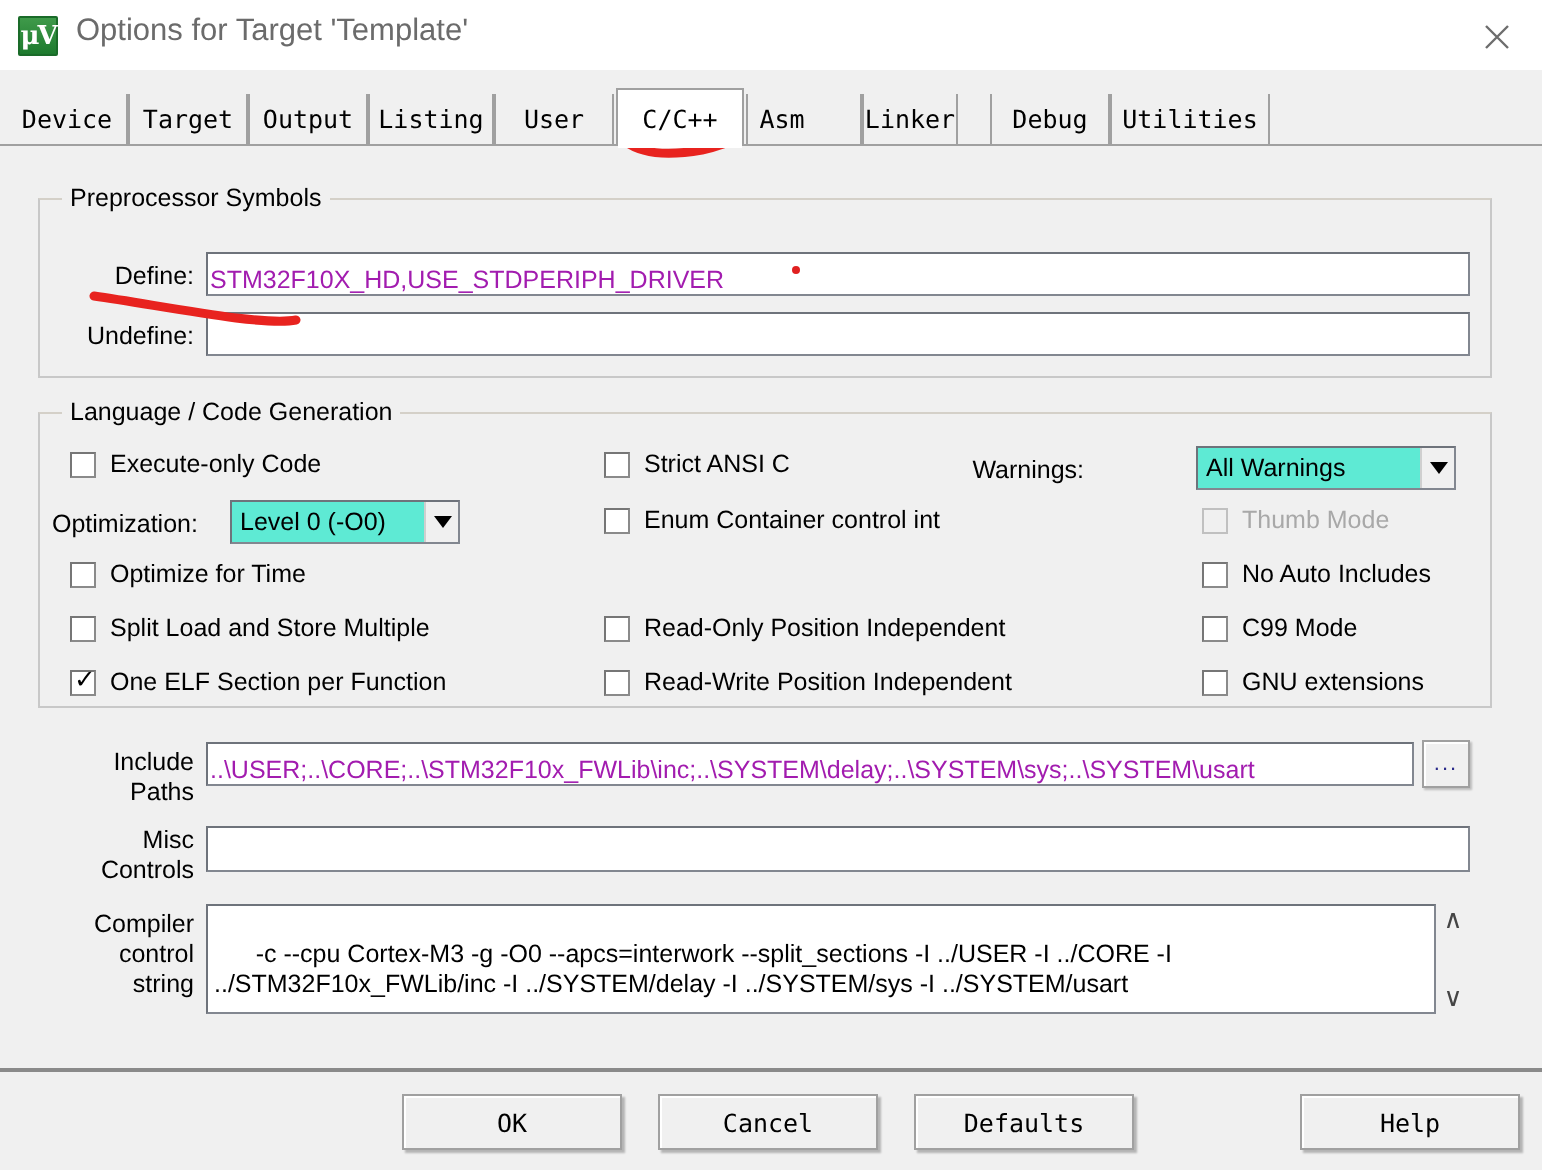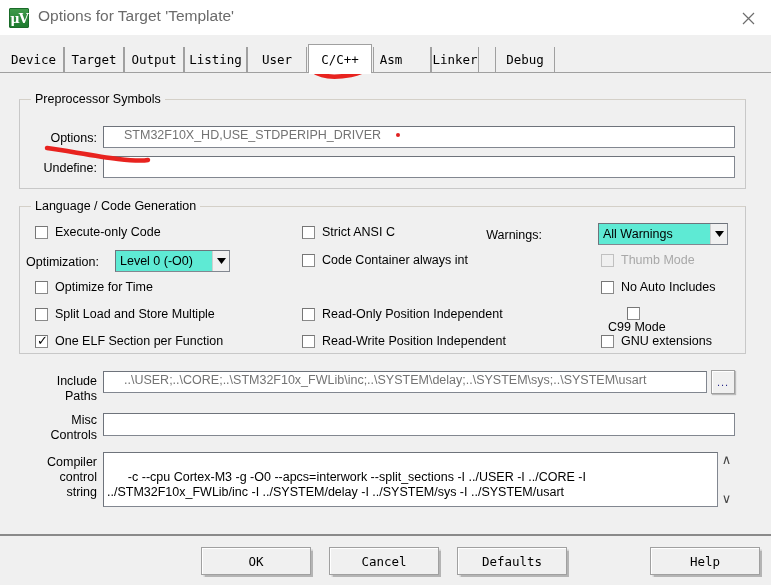--- a/index.html
+++ b/index.html
@@ -117,26 +117,26 @@
   .lbl.right { text-align: right; }
 
   
   .textfield {
     position: absolute;
     background: #ffffff;
     border: 1px solid #828790;
     border-top-color: #6e737b;
     border-left-color: #6e737b;
     font-size: 12.5px;
-    color: #737373;
-    padding: 1px 2px 0 20px;
+    color: #a21caf;
+    padding: 1px 2px 0 1px;
     overflow: hidden;
     white-space: nowrap;
     display: flex;
-    align-items: flex-start;
+    align-items: flex-end;
     font-family: "Liberation Sans", sans-serif;
   }
   .textarea {
     position: absolute;
     background: #ffffff;
     border: 1px solid #828790;
     border-top-color: #6e737b;
     border-left-color: #6e737b;
     font-size: 12.5px;
     color: #000000;
@@ -290,30 +290,33 @@
       </div>
     <div class="tab" style="left:373px;width:58px;">
         <span style="margin-right:22px;">Asm</span>
       </div>
     <div class="tab" style="left:431px;width:48px;">
         <span>Linker</span>
       </div>
     <div class="tab" style="left:495px;width:60px;">
         <span>Debug</span>
       </div>
+    <div class="tab" style="left:555px;width:80px;">
+        <span>Utilities</span>
+      </div>
   </div>
   <div id="tab-underline"></div>
   <div id="tab-active-mask" style="left:309px; width:62px;"></div>
 
   <div id="content">
 
     <div class="groupbox" style="left:19px; top:26px; width:727px; height:90px;"></div>
     <div class="group-title" style="left:31px; top:19px;">Preprocessor Symbols</div>
 
-    <div class="lbl right" style="left:22px; top:58px; width:75px;">Options:</div>
+    <div class="lbl right" style="left:22px; top:58px; width:75px;">Define:</div>
     <div class="textfield" style="left:103px; top:53px; width:632px; height:22px;">
       <span>STM32F10X_HD,USE_STDPERIPH_DRIVER</span>
       <span class="reddot" style="left:292px; top:6px;"></span>
     </div>
 
     <div class="lbl right" style="left:22px; top:88px; width:75px;">Undefine:</div>
     <div class="textfield" style="left:103px; top:83px; width:632px; height:22px;">
       <span></span>
     </div>
 
@@ -349,21 +352,21 @@
         </span>
       <span class="cb-label">One ELF Section per Function</span>
     </div>
 
     <div class="cb-row" style="left:302px; top:152px;">
       <span class="cb-box"></span>
       <span class="cb-label">Strict ANSI C</span>
     </div>
     <div class="cb-row" style="left:302px; top:180px;">
       <span class="cb-box"></span>
-      <span class="cb-label">Code Container always int</span>
+      <span class="cb-label">Enum Container control int</span>
     </div>
     <div class="cb-row" style="left:302px; top:261px;">
       <span class="cb-box"></span>
       <span class="cb-label">Read-Write Position Independent</span>
     </div>
     <div class="cb-row" style="left:302px; top:234px;">
       <span class="cb-box"></span>
       <span class="cb-label">Read-Only Position Independent</span>
     </div>
 
@@ -378,21 +381,21 @@
     </div>
 
     <div class="cb-row" style="left:601px; top:180px;">
       <span class="cb-box disabled"></span>
       <span class="cb-label disabled">Thumb Mode</span>
     </div>
     <div class="cb-row" style="left:601px; top:207px;">
       <span class="cb-box"></span>
       <span class="cb-label">No Auto Includes</span>
     </div>
-    <div class="cb-row" style="left:601px; top:234px;flex-direction:column;">
+    <div class="cb-row" style="left:601px; top:234px;">
       <span class="cb-box"></span>
       <span class="cb-label">C99 Mode</span>
     </div>
     <div class="cb-row" style="left:601px; top:261px;">
       <span class="cb-box"></span>
       <span class="cb-label">GNU extensions</span>
     </div>
 
     <div class="lbl right" style="left:22px; top:301px; width:75px;">Include</div>
     <div class="lbl right" style="left:22px; top:316px; width:75px;">Paths</div>

